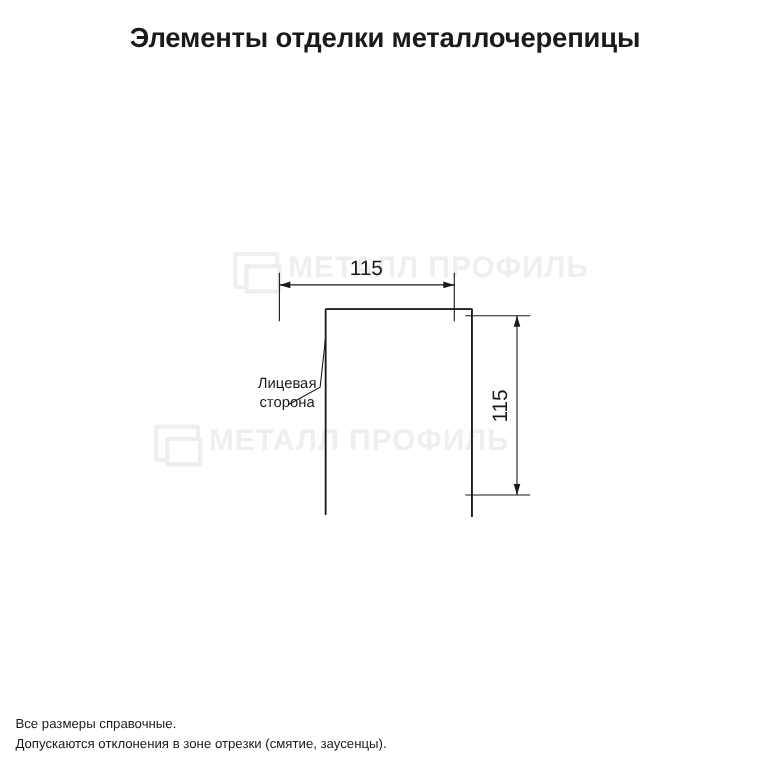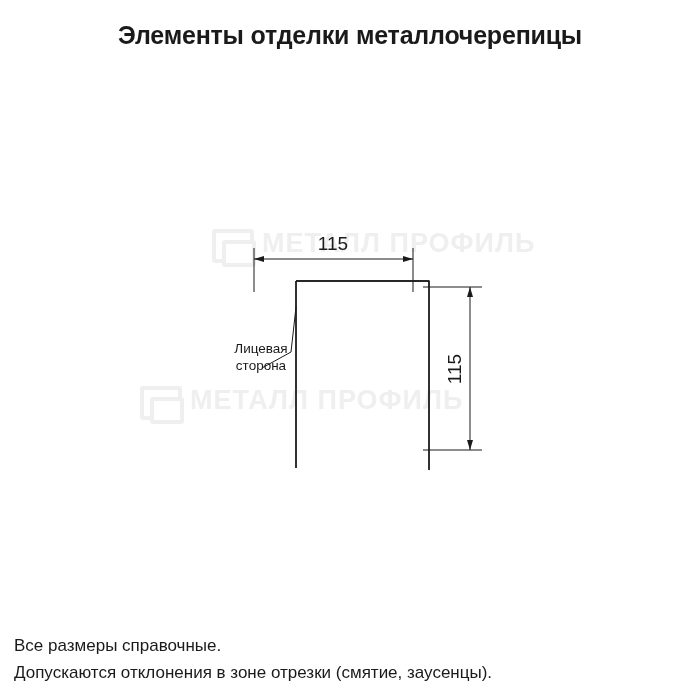--- a/index.html
+++ b/index.html
@@ -95,21 +95,21 @@
     top: 0;
     width: 700px;
     height: 700px;
   }
 
   
   .footer {
     position: absolute;
     left: 14px;
     bottom: 14px;
-    font-size: 17px;
+    font-size: 12px;
     line-height: 1.55;
     color: #1a1a1a;
   }
   .footer div { white-space: nowrap; }
 </style>
 </head>
 <body>
 
 <div class="watermark wm1">
   <span class="wm-logo"></span>

